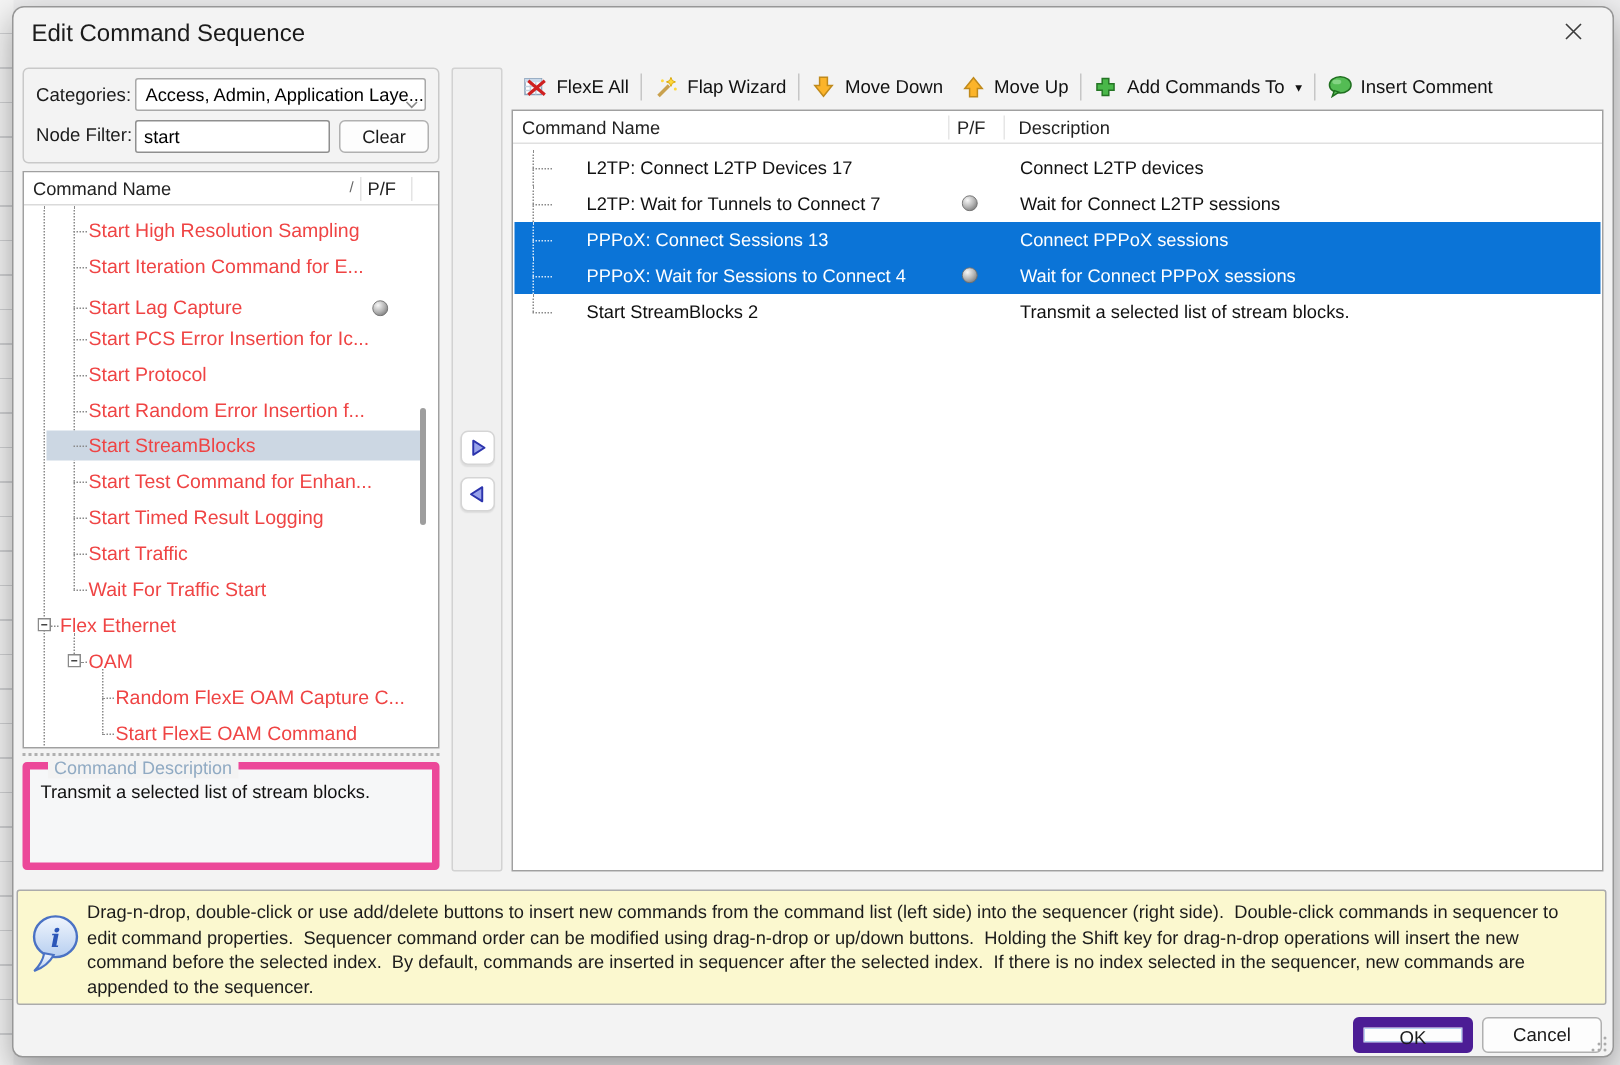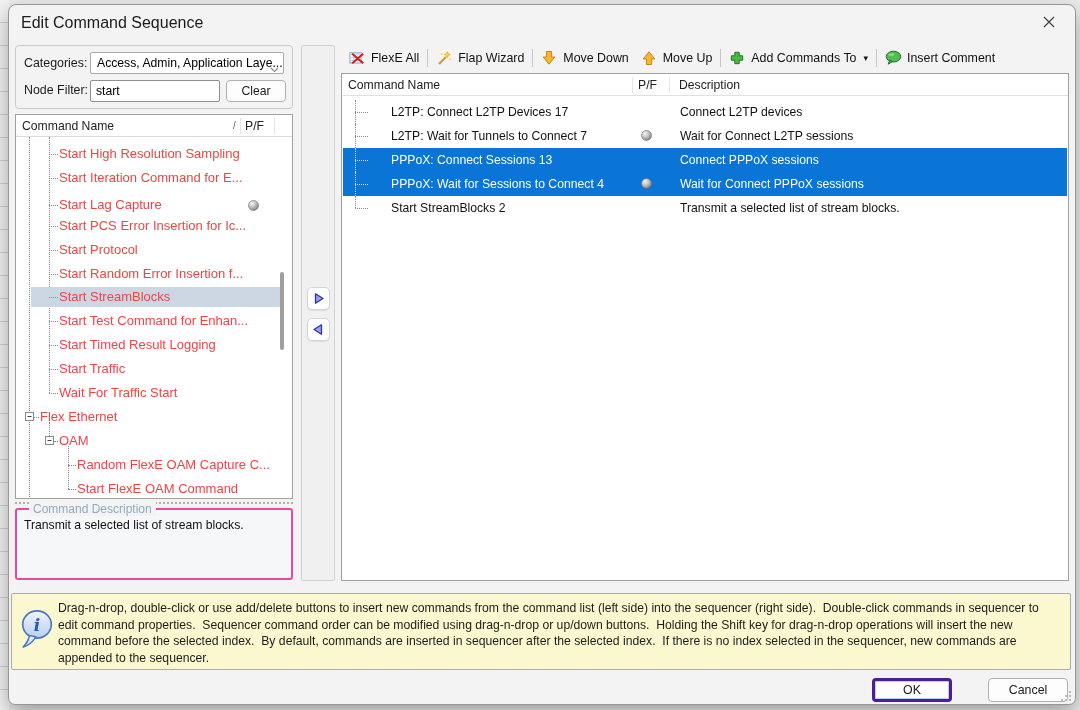--- a/index.html
+++ b/index.html
@@ -36,21 +36,21 @@
   .trow{position:absolute;left:0;width:100%;height:24px}
   .tlabel{position:absolute;top:0;line-height:24px;white-space:nowrap;z-index:2}
   .tsel{position:absolute;left:15px;top:2px;width:250px;height:20px;background:var(--tree-sel);z-index:0}
   .vline{position:absolute;width:0;border-left:1px dotted #8a8a8a}
   .hline{position:absolute;height:0;border-top:1px dotted #8a8a8a;z-index:1}
   .minusbox{position:absolute;width:9px;height:9px;z-index:3;line-height:0}
   .sphere{position:absolute;width:11px;height:11px;z-index:2;line-height:0}
   .tree-scroll{position:absolute;left:264px;top:157px;width:4px;height:78px;background:#9e9e9e;border-radius:2px;z-index:4}
   
   .splitter{position:absolute;left:6px;top:497px;width:278px;height:0;border-top:2px dotted #b0b0b0}
-  .descbox{position:absolute;left:6px;top:503px;width:278px;height:72px;background:#f6f7f8;border:2px solid #ec4899;border-radius:3px}
+  .descbox{position:absolute;left:6px;top:503px;width:278px;height:72px;background:#f6f7f8;border:5px solid #ec4899;border-radius:3px}
   .desc-title{position:absolute;left:12px;top:-8px;background:#f3f3f3;padding:0 4px;font-size:12px;color:#90aac3;white-space:nowrap}
   .desc-text{position:absolute;left:7px;top:8px;right:6px;font-size:12.2px;color:#111}
   
   .midstrip{position:absolute;left:292px;top:40px;width:34px;height:536px;background:#f0f0f0;border:1px solid #d2d2d2;border-radius:2px}
   .xfer-btn{position:absolute;left:5px;width:23px;height:23px;background:#fff;border:1px solid #d5d5d5;border-radius:5px;
     display:flex;align-items:center;justify-content:center;box-shadow:0 1px 1px rgba(0,0,0,.08);line-height:0}
   .b1{top:241px}.b2{top:272px}
   
   .toolbar{position:absolute;left:334px;top:40px;width:726px;height:26px;display:flex;align-items:center;font-size:12.4px;color:#111}
   .tb-item{display:flex;align-items:center;gap:5px;padding:0 6px;height:24px;white-space:nowrap;cursor:default}
@@ -73,21 +73,21 @@
   .doth{position:absolute;left:12px;top:12px;width:13px;height:0;border-top:1px dotted #8a8a8a}
   .seq-row.sel .dotv,.seq-row.sel .doth{border-color:#d4e6f8}
   .srow-sphere{position:absolute;left:298px;top:6px;width:11px;height:11px;line-height:0}
   
   .infobar{position:absolute;left:2px;top:588px;width:1060px;height:77px;background:var(--info-bg);border:1px solid #ababab;border-radius:2px}
   .info-icon{position:absolute;left:8px;top:15px;line-height:0}
   .info-text{position:absolute;left:46px;top:6px;right:10px;font-size:12.2px;line-height:16.5px;color:#1c1c1c;white-space:pre-wrap}
   
   .ok-btn,.cancel-btn{position:absolute;top:673px;width:80px;height:24px;background:#fdfdfd;border-radius:4px;
     font:12.4px "Liberation Sans",sans-serif;color:#1b1b1b}
-  .ok-btn{left:863px;border:3px solid #4c1d95;box-shadow:inset 0 0 0 1px rgba(74,140,217,.4)}
+  .ok-btn{left:893px;border:7px solid #4c1d95;box-shadow:inset 0 0 0 1px rgba(74,140,217,.4)}
   .cancel-btn{left:979px;border:1px solid #b0b0b0}
   .grip{position:absolute;right:3px;bottom:2px;line-height:0}
 </style>
 </head>
 <body>
 
 <div class="page">
   <div class="dialog">
 
     <span class="title">Edit Command Sequence</span>

